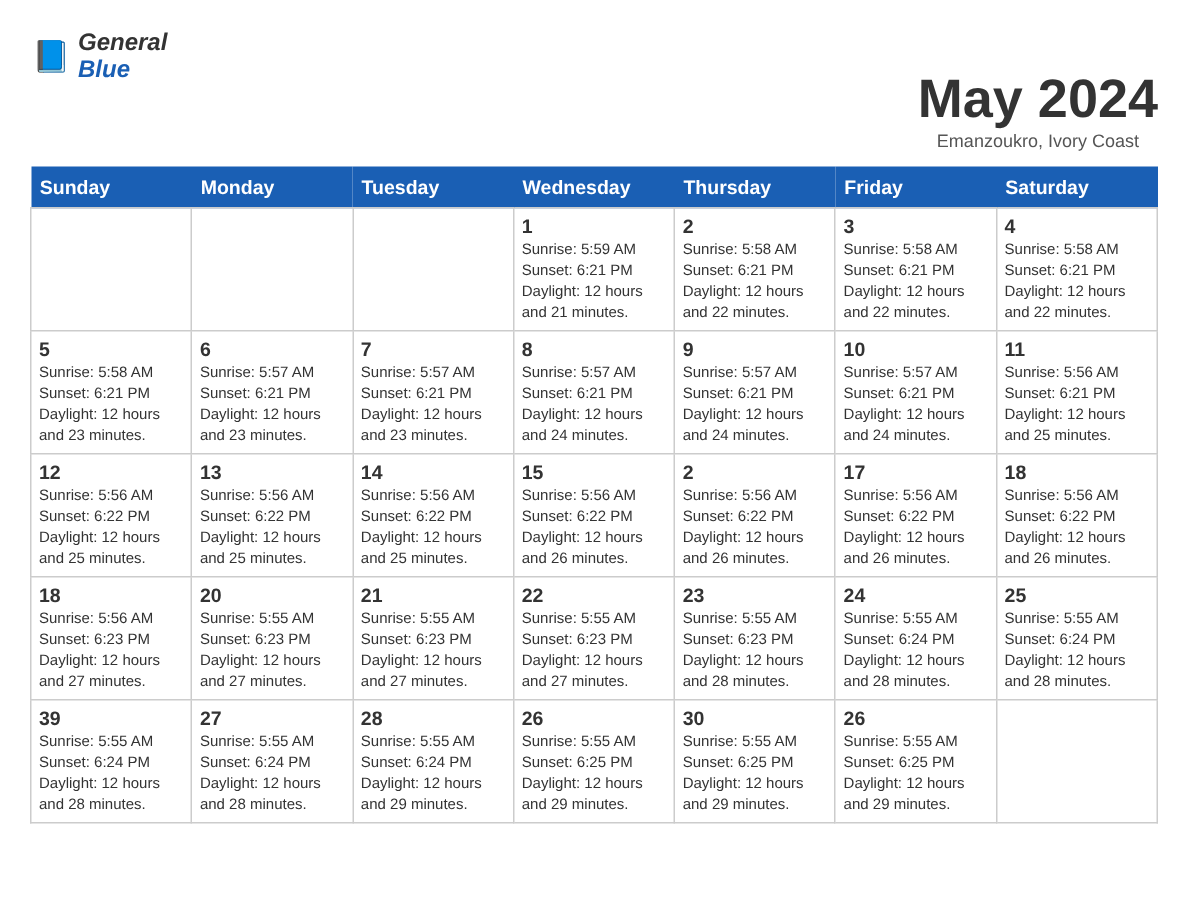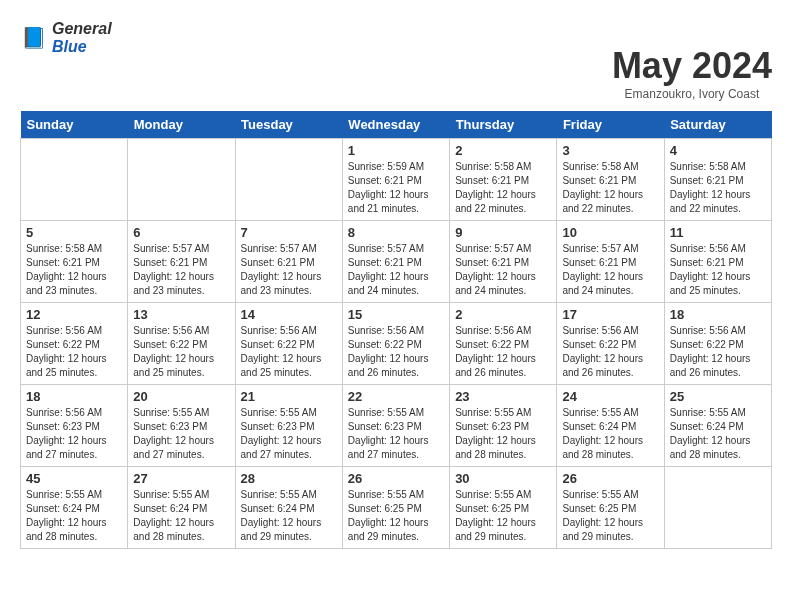--- a/index.html
+++ b/index.html
@@ -281,21 +281,21 @@
         </td>
         <td>
           <div class="day-number">25</div>
           <div class="day-info">Sunrise: 5:55 AM
 Sunset: 6:24 PM
 Daylight: 12 hours and 28 minutes.</div>
         </td>
       </tr>
       <tr>
         <td>
-          <div class="day-number">45</div>
+          <div class="day-number">39</div>
           <div class="day-info">Sunrise: 5:55 AM
 Sunset: 6:24 PM
 Daylight: 12 hours and 28 minutes.</div>
         </td>
         <td>
           <div class="day-number">27</div>
           <div class="day-info">Sunrise: 5:55 AM
 Sunset: 6:24 PM
 Daylight: 12 hours and 28 minutes.</div>
         </td>

